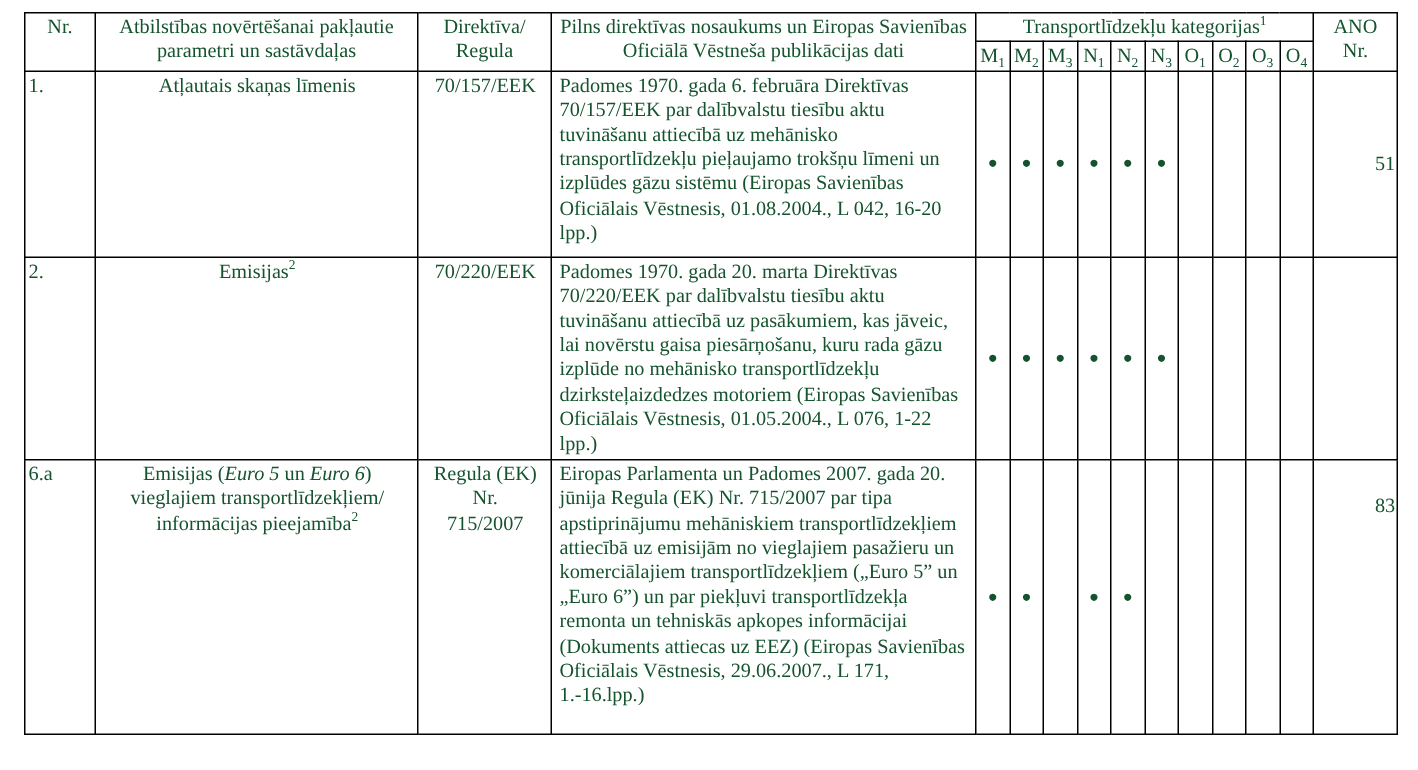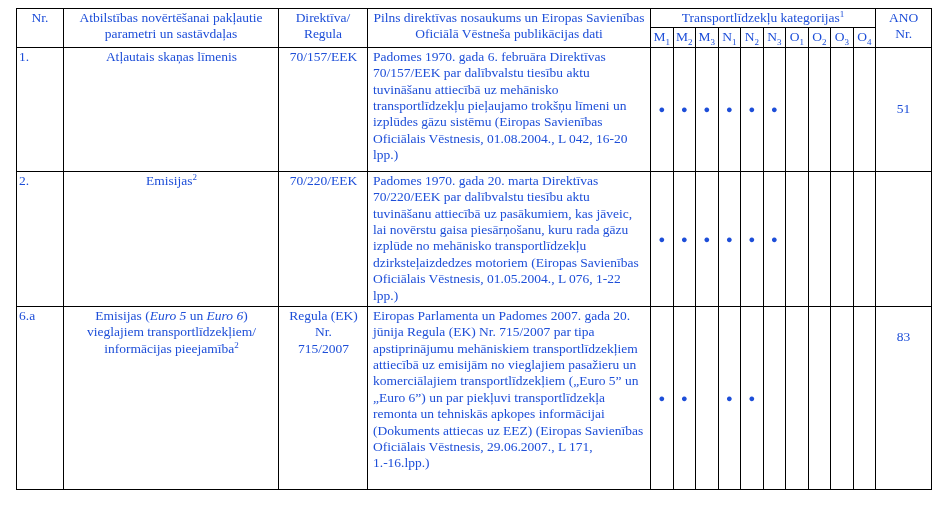--- a/index.html
+++ b/index.html
@@ -19,21 +19,21 @@
   table.doc-table {
     position: absolute;
     left: 16px;
     top: 8px;
     width: 915px;
     border-collapse: collapse;
     table-layout: fixed;
     font-family: "Liberation Serif", "DejaVu Serif", serif;
     font-size: 13.5px;
     line-height: 16.4px;
-    color: #1d4ed8;
+    color: #14532d;
   }
   table.doc-table th,
   table.doc-table td {
     border: 1px solid #000000;
     font-weight: normal;
     overflow: hidden;
   }
   table.doc-table th {
     text-align: center;
     vertical-align: top;
@@ -60,21 +60,21 @@
     text-align: left;
     padding: 1px 3px 1px 5px;
   }
   td.dot-cell {
     text-align: center;
     vertical-align: middle;
     font-size: 11px;
     padding: 0;
   }
   td.c-ano {
-    text-align: center;
+    text-align: right;
   }
   td.c-ano.mid { vertical-align: middle; }
   td.c-ano.top { vertical-align: top; padding-top: 22px; }
   sup {
     font-size: 9px;
     line-height: 0;
     vertical-align: super;
   }
   sub {
     font-size: 9px;

